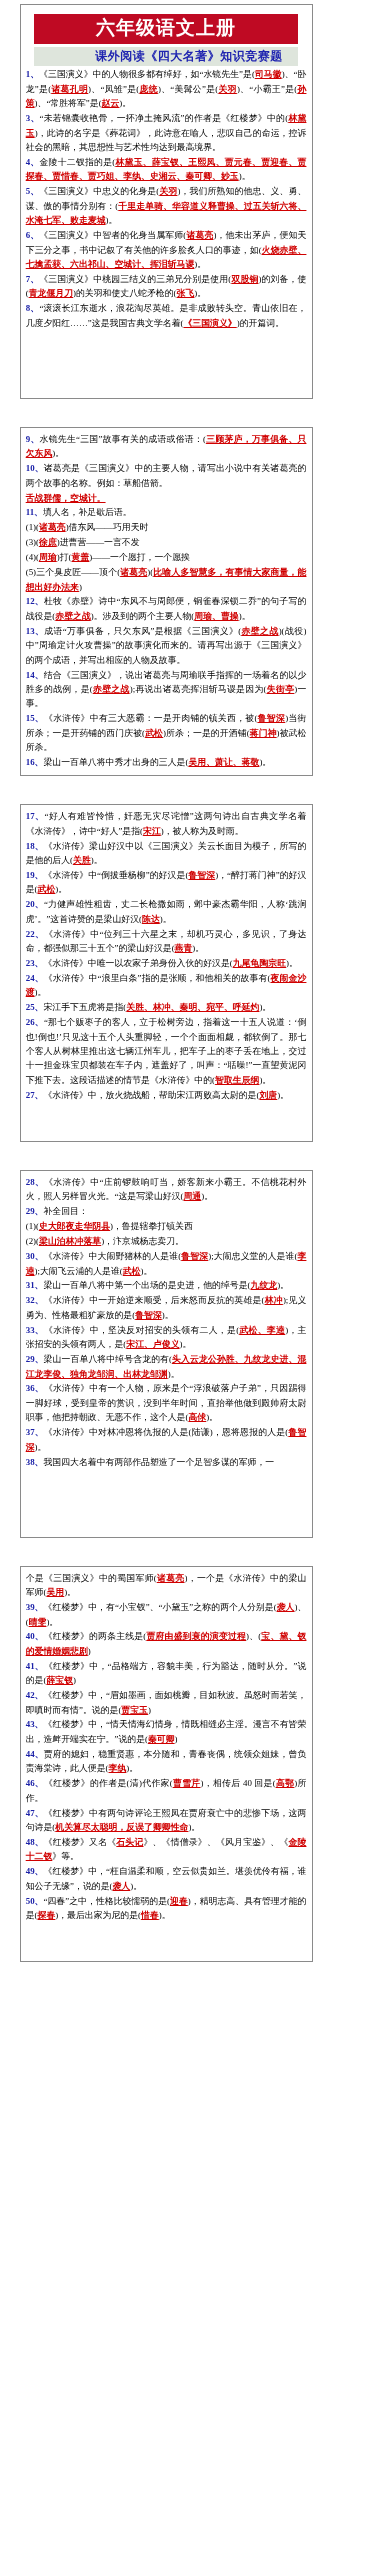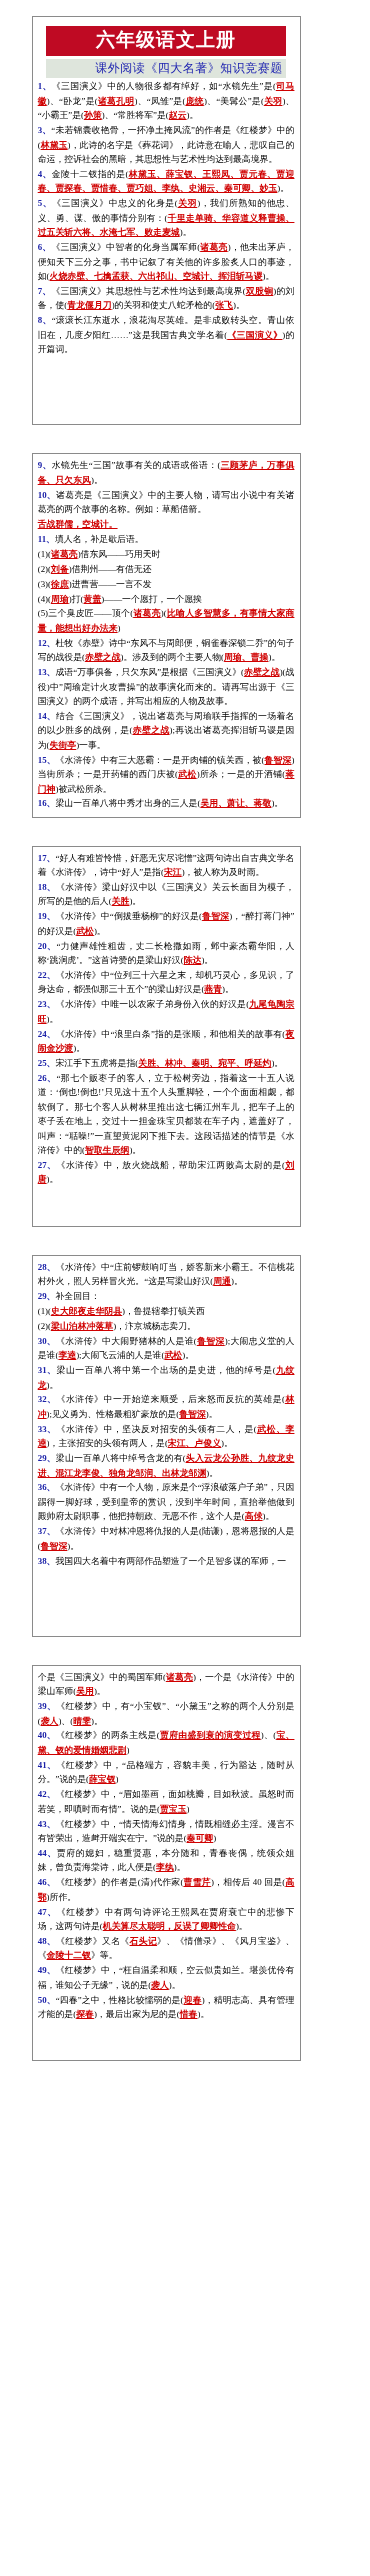--- a/index.html
+++ b/index.html
@@ -5,21 +5,21 @@
   html,body{margin:0;padding:0;}
   body{
     width:370px;
     background:#ffffff;
     font-family:"Liberation Serif","DejaVu Serif",serif;
     -webkit-font-smoothing:antialiased;
   }
   .page{
     width:330px;
     box-sizing:border-box;
-    padding:16px;
+    padding:4px;
   }
   
   .slide{
     box-sizing:border-box;
     margin:0 13.4px 0 15.5px;
     border:0.5px solid #8a8a8a;
     background:#ffffff;
     padding:4.1px 5.2px 5.2px 5.2px;
   }
   .spacer{height:28px;}
@@ -40,21 +40,21 @@
   }
   .subbar{
     background:#dee5dc;
     margin:2.1px 8.2px 1px 8.2px;
     padding:3.1px 0 3.6px 0;
     text-align:center;
   }
   .subbar-title{
     color:#1f24b0;
     font-size:12px;
-    font-weight:normal;
+    font-weight:bold;
     letter-spacing:0.5px;
     line-height:1.1;
     margin-left:46px;
   }
   
   .q{
     font-size:8.9px;
     line-height:1.62;
     color:#000000;
     text-align:justify;
@@ -87,32 +87,31 @@
           <div class="banner-title">六年级语文上册</div>
         </div>
         <div class="subbar">
           <div class="subbar-title">课外阅读《四大名著》知识竞赛题</div>
         </div>
         <div class="q"><span class="num">1、</span><span class="blk">《三国演义》中的人物很多都有绰好，如“水镜先生”是(</span><span class="ans">司马徽</span><span class="blk">)、“卧龙”是(</span><span class="ans">诸葛孔明</span><span class="blk">)、“凤雏”是(</span><span class="ans">庞统</span><span class="blk">)、“美髯公”是(</span><span class="ans">关羽</span><span class="blk">)、“小霸王”是(</span><span class="ans">孙策</span><span class="blk">)、“常胜将军”是(</span><span class="ans">赵云</span><span class="blk">)。</span></div>
         <div class="q"><span class="num">3、</span><span class="blk">“未若锦囊收艳骨，一抔净土掩风流”的作者是《红楼梦》中的(</span><span class="ans">林黛玉</span><span class="blk">)，此诗的名字是《葬花词》，此诗意在喻人，悲叹自己的命运，控诉社会的黑暗，其思想性与艺术性均达到最高境界。</span></div>
         <div class="q"><span class="num">4、</span><span class="blk">金陵十二钗指的是(</span><span class="ans">林黛玉、薛宝钗、王熙凤、贾元春、贾迎春、贾探春、贾惜春、贾巧姐、李纨、史湘云、秦可卿、妙玉</span><span class="blk">)。</span></div>
         <div class="q"><span class="num">5、</span><span class="blk">《三国演义》中忠义的化身是(</span><span class="ans">关羽</span><span class="blk">)，我们所熟知的他忠、义、勇、谋、傲的事情分别有：(</span><span class="ans">千里走单骑、华容道义释曹操、过五关斩六将、水淹七军、败走麦城</span><span class="blk">)。</span></div>
         <div class="q"><span class="num">6、</span><span class="blk">《三国演义》中智者的化身当属军师(</span><span class="ans">诸葛亮</span><span class="blk">)，他未出茅庐，便知天下三分之事，书中记叙了有关他的许多脍炙人口的事迹，如(</span><span class="ans">火烧赤壁、七擒孟获、六出祁山、空城计、挥泪斩马谡</span><span class="blk">)。</span></div>
-        <div class="q"><span class="num">7、</span><span class="blk">《三国演义》其思想性与艺术性均达到最高境界(</span><span class="ans">双股锏</span><span class="blk">)的刘备，使(</span><span class="ans">青龙偃月刀</span><span class="blk">)的关羽和使丈八蛇矛枪的(</span><span class="ans">张飞</span><span class="blk">)。</span></div>
+        <div class="q"><span class="num">7、</span><span class="blk">《三国演义》中桃园三结义的三弟兄分别是使用(</span><span class="ans">双股锏</span><span class="blk">)的刘备，使(</span><span class="ans">青龙偃月刀</span><span class="blk">)的关羽和使丈八蛇矛枪的(</span><span class="ans">张飞</span><span class="blk">)。</span></div>
         <div class="q"><span class="num">8、</span><span class="blk">“滚滚长江东逝水，浪花淘尽英雄。是非成败转头空。青山依旧在，几度夕阳红……”这是我国古典文学名着(</span><span class="ans">《三国演义》</span><span class="blk">)的开篇词。</span></div>
         <div class="tail-pad-lg"></div>
       </div>
       <div class="spacer"></div>
       <div class="slide">
         <div class="q"><span class="num">9、</span><span class="blk">水镜先生“三国”故事有关的成语或俗语：(</span><span class="ans">三顾茅庐，万事俱备、只欠东风</span><span class="blk">)。</span></div>
         <div class="q"><span class="num">10、</span><span class="blk">诸葛亮是《三国演义》中的主要人物，请写出小说中有关诸葛亮的两个故事的名称。例如：草船借箭。</span></div>
         <div class="q"><span class="ans">舌战群儒，空城计。</span></div>
         <div class="q"><span class="num">11、</span><span class="blk">填人名，补足歇后语。</span></div>
         <div class="q"><span class="blk">(1)(</span><span class="ans">诸葛亮</span><span class="blk">)借东风——巧用天时</span></div>
-        <div class="q"><span class="blk">(2)(</span><span class="ans">刘备</span><span class="blk">)借荆州——有借无还</span></div>
         <div class="q"><span class="blk">(3)(</span><span class="ans">徐庶</span><span class="blk">)进曹营——一言不发</span></div>
         <div class="q"><span class="blk">(4)(</span><span class="ans">周瑜</span><span class="blk">)打(</span><span class="ans">黄盖</span><span class="blk">)——一个愿打，一个愿挨</span></div>
         <div class="q"><span class="blk">(5)三个臭皮匠——顶个(</span><span class="ans">诸葛亮</span><span class="blk">)(</span><span class="ans">比喻人多智慧多，有事情大家商量，能想出好办法来</span><span class="blk">)</span></div>
         <div class="q"><span class="num">12、</span><span class="blk">杜牧《赤壁》诗中“东风不与周郎便，铜雀春深锁二乔”的句子写的战役是(</span><span class="ans">赤壁之战</span><span class="blk">)。涉及到的两个主要人物(</span><span class="ans">周瑜、曹操</span><span class="blk">)。</span></div>
         <div class="q"><span class="num">13、</span><span class="blk">成语“万事俱备，只欠东风”是根据《三国演义》(</span><span class="ans">赤壁之战</span><span class="blk">)(战役)中”周瑜定计火攻曹操”的故事演化而来的。请再写出源于《三国演义》的两个成语，并写出相应的人物及故事。</span></div>
         <div class="q"><span class="num">14、</span><span class="blk">结合《三国演义》，说出诸葛亮与周瑜联手指挥的一场着名的以少胜多的战例，是(</span><span class="ans">赤壁之战</span><span class="blk">);再说出诸葛亮挥泪斩马谡是因为(</span><span class="ans">失街亭</span><span class="blk">)一事。</span></div>
         <div class="q"><span class="num">15、</span><span class="blk">《水浒传》中有三大恶霸：一是开肉铺的镇关西，被(</span><span class="ans">鲁智深</span><span class="blk">)当街所杀；一是开药铺的西门庆被(</span><span class="ans">武松</span><span class="blk">)所杀；一是的开酒铺(</span><span class="ans">蒋门神</span><span class="blk">)被武松所杀。</span></div>
         <div class="q"><span class="num">16、</span><span class="blk">梁山一百单八将中秀才出身的三人是(</span><span class="ans">吴用、萧让、蒋敬</span><span class="blk">)。</span></div>
       </div>
       <div class="spacer"></div>

